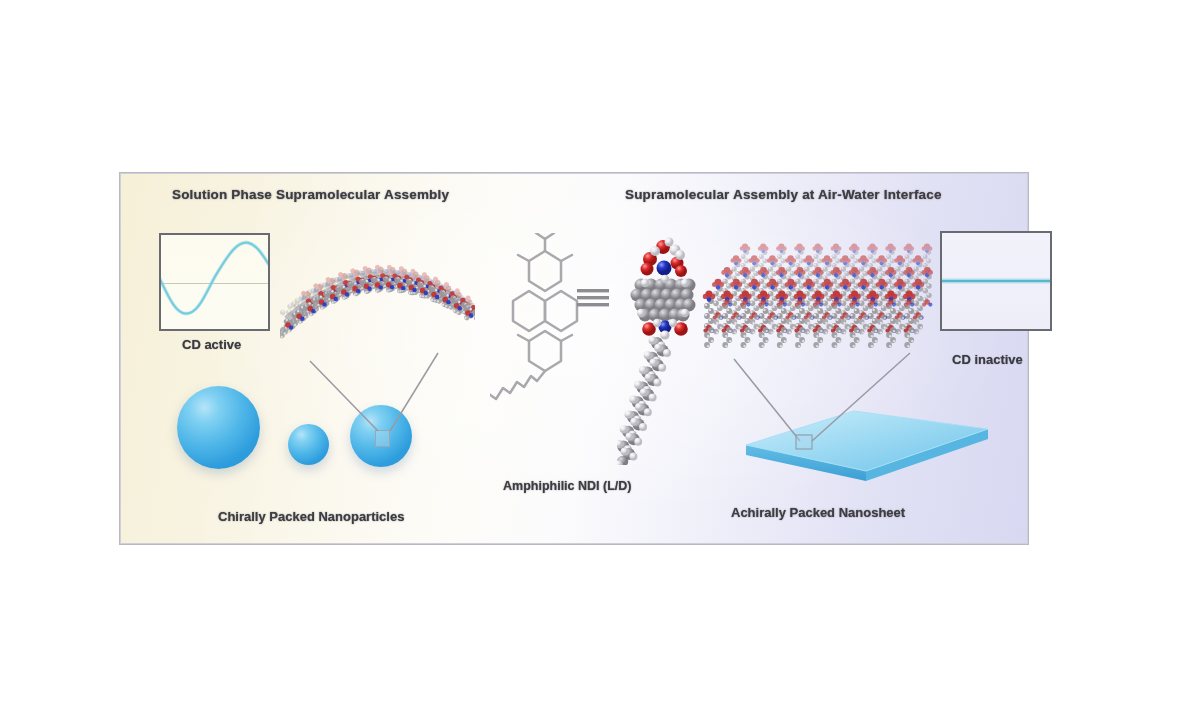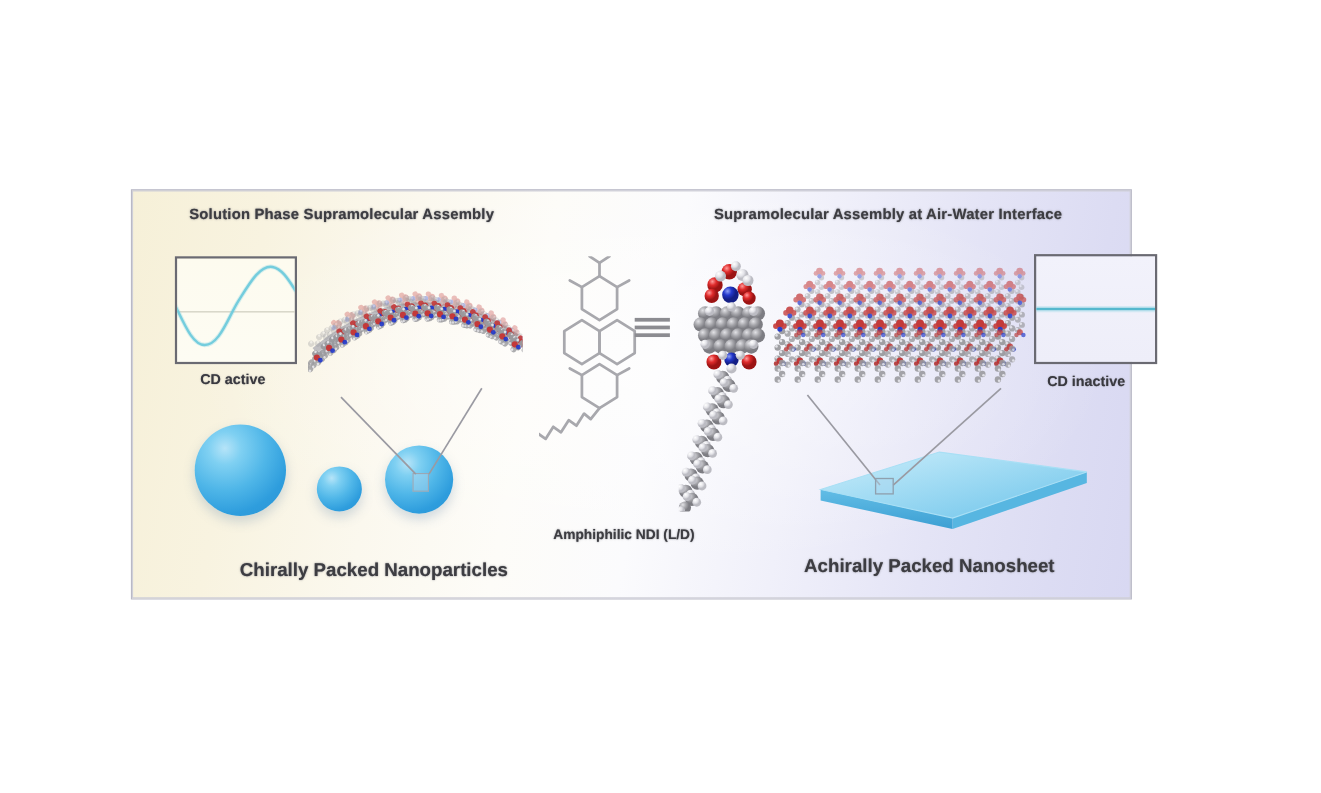--- a/index.html
+++ b/index.html
@@ -43,27 +43,27 @@
     position:absolute;
     font-weight:bold;
     font-size:13.5px;
     letter-spacing:.18px;
     color:#3d3d42;
     white-space:nowrap;
     text-shadow:0 0 1.1px rgba(90,90,95,.85), 0 0 2.4px rgba(140,140,150,.45);
     filter:blur(.32px);
   }
   #title-left{ left:52px; top:14px; }
-  #title-right{ left:505px; top:14px;margin-left:24px; }
+  #title-right{ left:505px; top:14px; }
 
   
   .caption{
     position:absolute;
     font-weight:bold;
-    font-size:17px;
+    font-size:13px;
     color:#3d3d42;
     white-space:nowrap;
     text-shadow:0 0 1.1px rgba(90,90,95,.8), 0 0 2.2px rgba(140,140,150,.4);
     filter:blur(.32px);
   }
   #cap-nanoparticles{ left:98px; top:336px; }
   #cap-molecule{ left:383px; top:306px; font-size:12.5px;text-align:center;}
   #cap-nanosheet{ left:611px; top:332px;text-align:center; }
 
   .cd-caption{
@@ -88,21 +88,21 @@
     background:linear-gradient(180deg,#fdfbef 0%,#fdfcf3 100%);
   }
   #cd-inactive-box{
     left:820px; top:58px; width:112px; height:100px;
     background:linear-gradient(180deg,#f2f2fb 0%,#eeeef9 100%);
   }
   .cd-baseline{
     position:absolute;left:0;right:0;height:1px;background:#c9c9b9;
   }
   #cd-active-caption{ left:62px; top:164px; }
-  #cd-inactive-caption{ left:832px; top:166px; }
+  #cd-inactive-caption{ left:832px; top:179px; }
 
   .cd-svg{position:absolute;inset:0;width:100%;height:100%;}
 
   
   .sphere{
     position:absolute;
     border-radius:50%;
     background:
       radial-gradient(circle at 33% 26%,
         #b6e4f8 0%,

